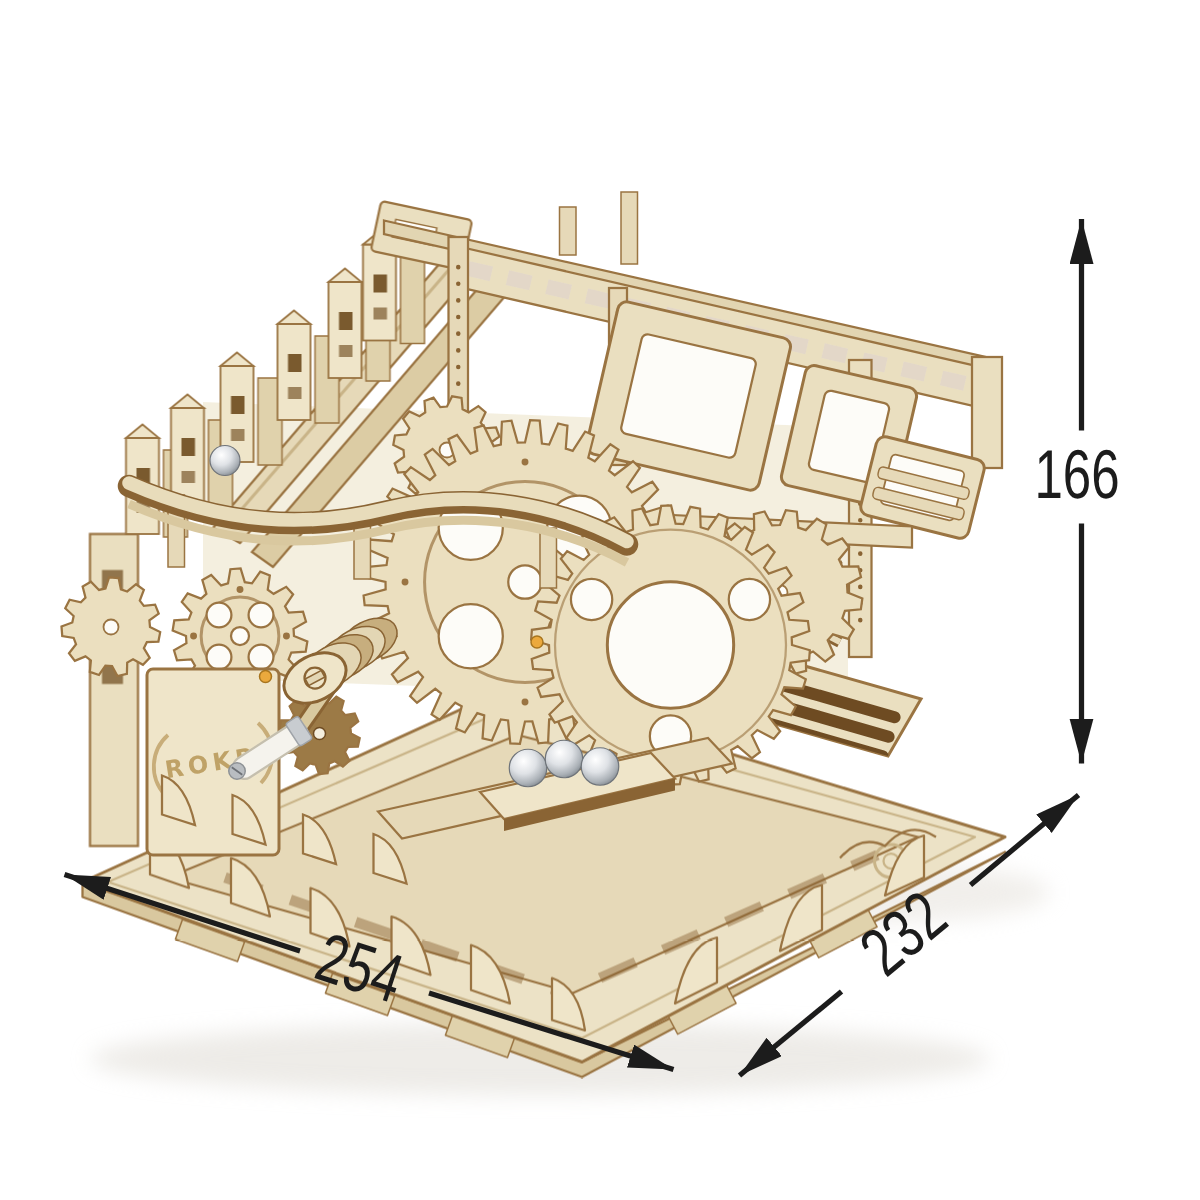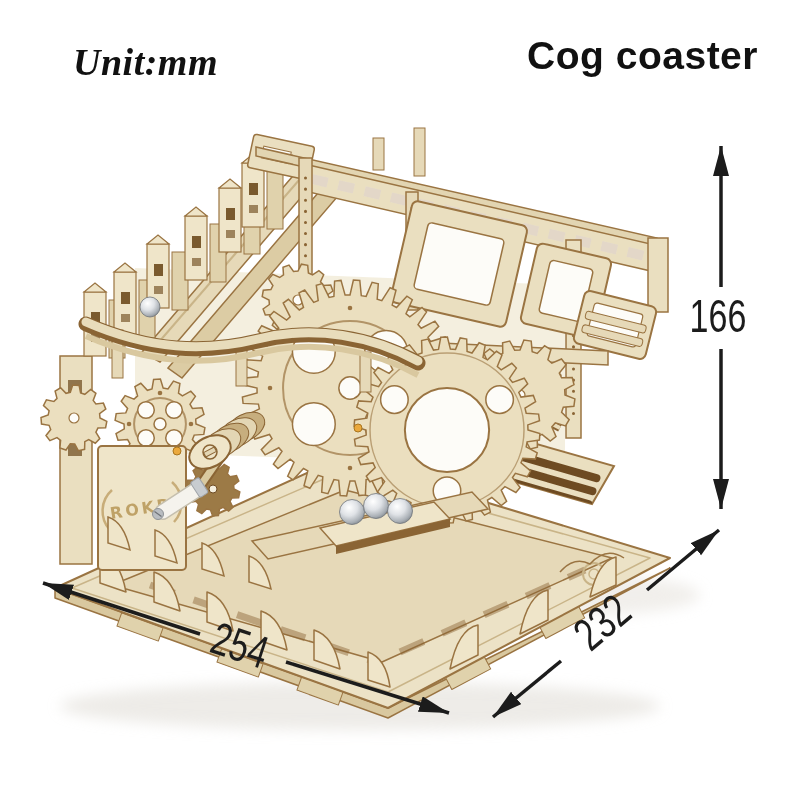--- a/index.html
+++ b/index.html
@@ -293,18 +293,16 @@
         <line x1="43" y1="583" x2="200" y2="634" marker-start="url(#ah)"></line>
         <line x1="286" y1="662" x2="449" y2="713" marker-end="url(#ah)"></line>
       </g>
       <g>
         <line x1="493" y1="717" x2="561" y2="661" marker-start="url(#ah)"></line>
         <line x1="647" y1="590" x2="719" y2="530" marker-end="url(#ah)"></line>
       </g>
     </g>
   </svg>
 
-  <div class="unit-label">Unit:mm</div>
-  <div class="product-title">Cog coaster</div>
   <div class="dim" id="dim-height">166</div>
   <div class="dim" id="dim-width">254</div>
   <div class="dim" id="dim-depth">232</div>
 </div>
 
 </body></html>

